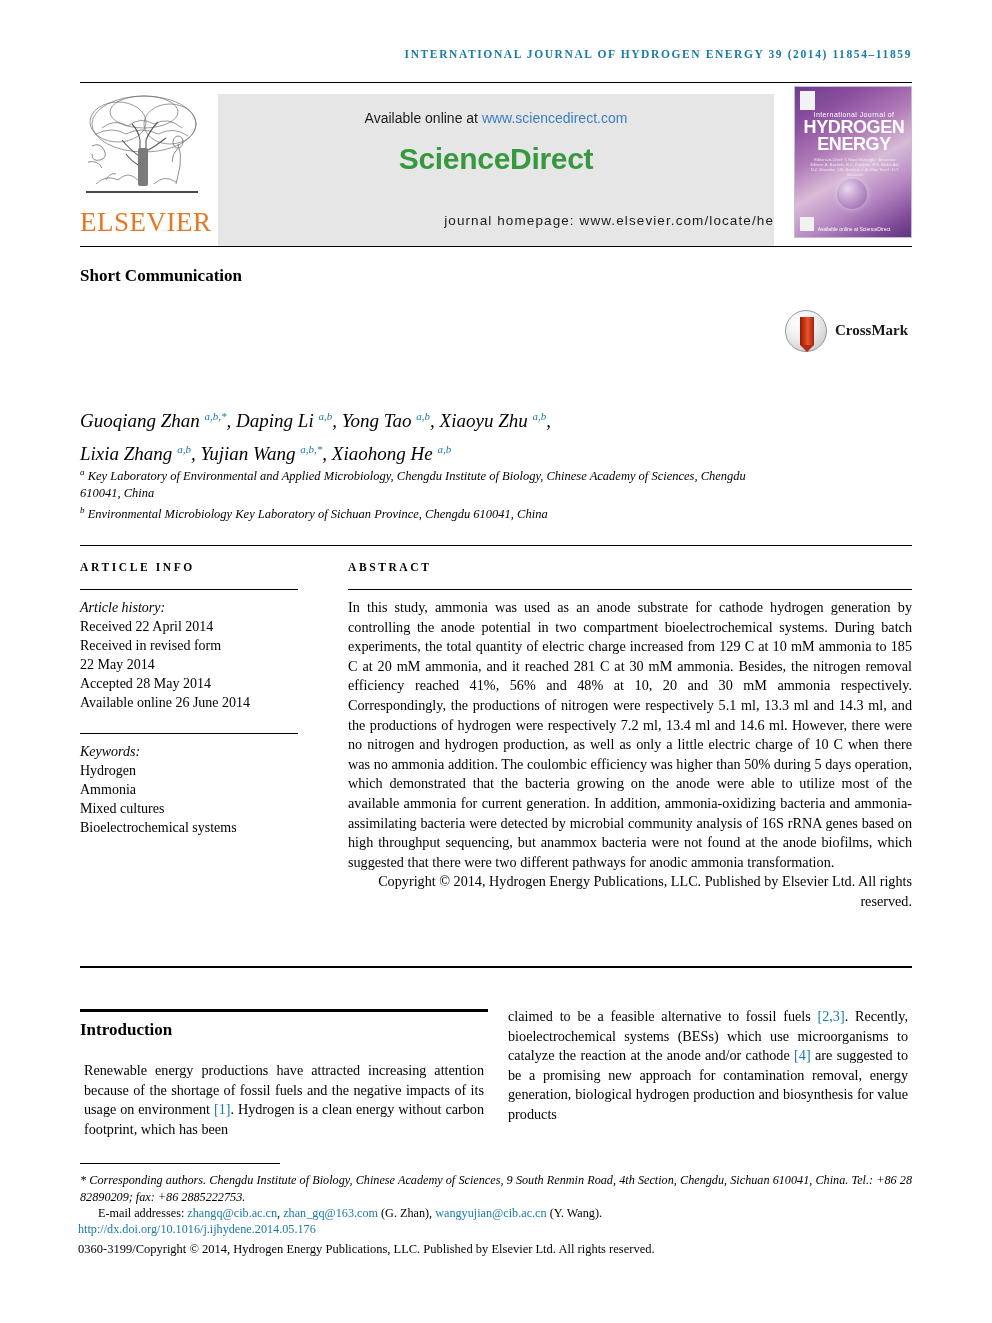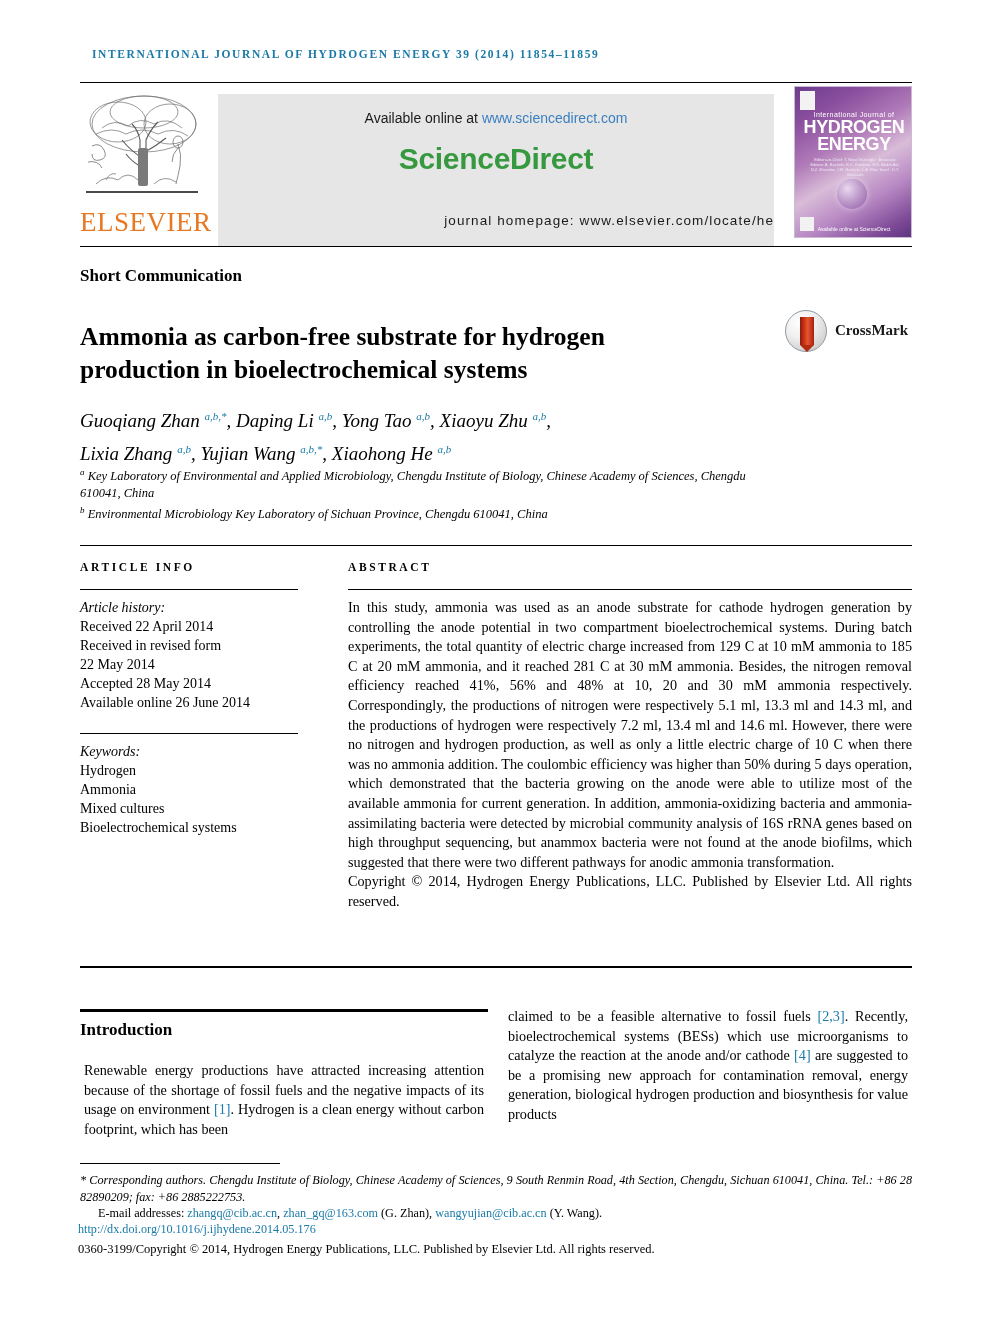--- a/index.html
+++ b/index.html
@@ -18,22 +18,22 @@
   .page {
     position: absolute;
     left: 0; top: 0;
     width: 992px;
     height: 1323px;
   }
 
   
   .runhead {
     position: absolute;
-    left: 92px; top: 48px; width: 832px;
-    text-align: left;
+    left: 80px; top: 48px; width: 832px;
+    text-align: right;
     color: #1a7aa8;
     font-family: "Liberation Serif", serif;
     font-weight: bold;
     font-size: 11.5px;
     letter-spacing: 1.6px;
     text-transform: uppercase;
   }
   .rule-top {
     position: absolute;
     left: 80px; top: 82px; width: 832px;
@@ -254,21 +254,21 @@
   }
   .keywords .ital { font-style: italic; }
 
   .abstract {
     position: absolute; left: 348px; top: 598px; width: 564px;
     font-family: "Liberation Serif", serif;
     font-size: 14.2px; line-height: 19.6px;
     text-align: justify;
   }
   .abstract p { margin: 0; }
-  .abs-copy { }
+  .abs-copy { text-align: right; }
 
   .rule-absend {
     position: absolute; left: 80px; top: 966px; width: 832px;
     border-top: 2.5px solid #000;
   }
 
   
   .rule-introtop {
     position: absolute; left: 80px; top: 1009px; width: 408px;
     border-top: 3px solid #000;
@@ -389,21 +389,20 @@
       <div class="cover-e">ENERGY</div>
       <div class="cover-eds">Editors-in-Chief: T. Nejat Veziroğlu · Associate Editors: A. Bachels, E.C. Kurdene, H.K. Abdel-Aal, N.Z. Muradov, J.M. Bocktris, L.A. Eltai Tonel · D.Y. Goswami</div>
       <div class="cover-orb"></div>
       <div class="cover-bbox"></div>
       <div class="cover-bottom">Available online at ScienceDirect</div>
     </div>
   </div>
   <div class="rule-mast"></div>
 
   <div class="artType">Short Communication</div>
-  <h1 class="title">Ammonia as carbon-free substrate for hydrogen production in bioelectrochemical systems</h1>
 
   <div class="crossmark">
     <div class="cm-circle">
       <div class="cm-ribbon"></div>
     </div>
     <div class="cm-text">CrossMark</div>
   </div>
 
   <div class="authors">Guoqiang Zhan <sup>a,b,*</sup>, Daping Li <sup>a,b</sup>, Yong Tao <sup>a,b</sup>, Xiaoyu Zhu <sup>a,b</sup>,<br>Lixia Zhang <sup>a,b</sup>, Yujian Wang <sup>a,b,*</sup>, Xiaohong He <sup>a,b</sup></div>
   <div class="affil"><sup>a</sup> Key Laboratory of Environmental and Applied Microbiology, Chengdu Institute of Biology, Chinese Academy of Sciences, Chengdu 610041, China<br><sup>b</sup> Environmental Microbiology Key Laboratory of Sichuan Province, Chengdu 610041, China</div>

